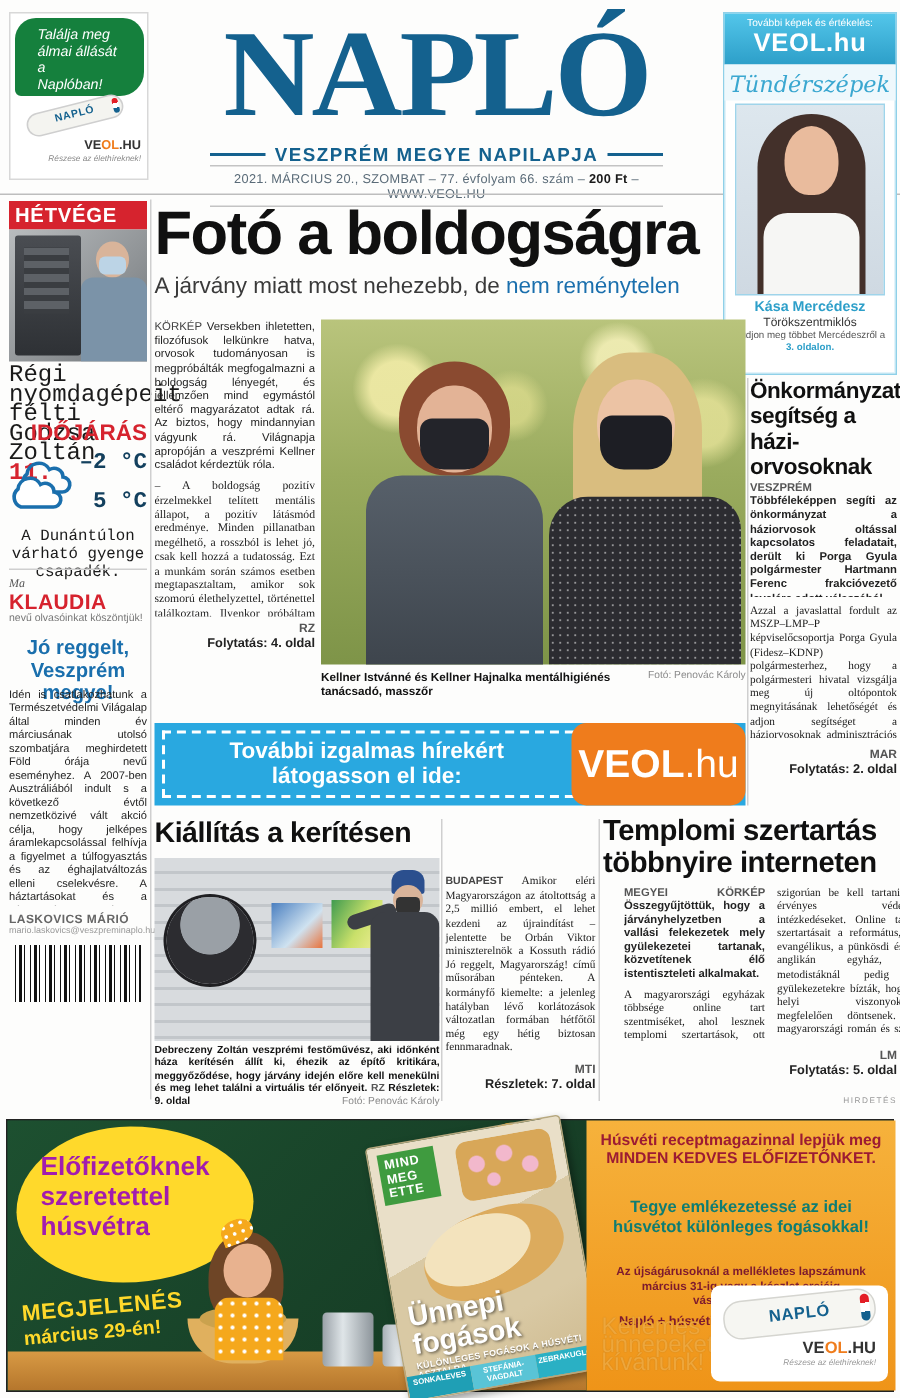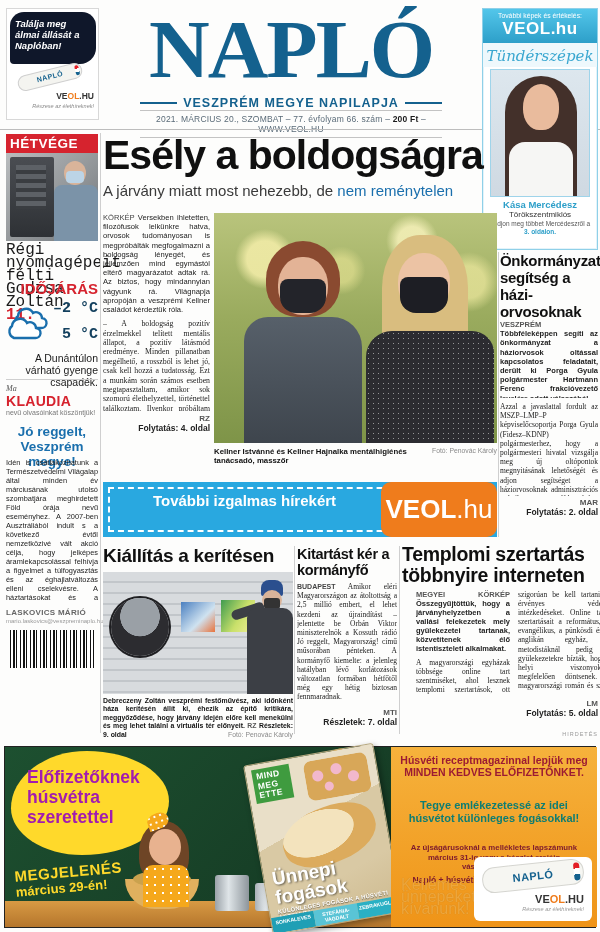--- a/index.html
+++ b/index.html
@@ -9,23 +9,23 @@
     background:#fdfdfc; overflow:hidden;
     font-family:"Liberation Sans", sans-serif; color:#1a1a1a;
   }
   .abs { position:absolute; }
   .clip { overflow:hidden; }
   .serif { font-family:"Liberation Serif", serif; }
   .just { text-align:justify; }
 
   
   .promo-left { left:6px; top:8px; width:93px; height:112px; border:1px solid #d8d8d8; background:#fff; }
-  .pl-bubble { position:absolute; left:3px; top:3px; width:86px; height:52px; background:#0f172a;
-    border-radius:14px 14px 16px 4px; color:#fff; font-size:9.5px; font-weight:bold; font-style:italic;
-    padding:6px 5px; line-height:11px; }
+  .pl-bubble { position:absolute; left:3px; top:3px; width:86px; height:52px; background:#15803d;
+    border-radius:14px 14px 16px 4px; color:#fff; font-size:9.5px; font-weight:normal; font-style:italic;
+    padding:6px 15px; line-height:11px; }
   .pl-roll { position:absolute; left:10px; top:60px; width:66px; height:16px; background:#f4f4f0;
     border:1px solid #cfcfcf; border-radius:8px; transform:rotate(-14deg);
     color:#14618e; font-weight:bold; font-size:7px; text-align:center; line-height:14px; letter-spacing:.5px; }
   .pl-roll i { position:absolute; right:2px; top:2px; bottom:2px; width:4px; border-radius:3px;
     background:linear-gradient(#e31e26 33%, #fff 33% 66%, #14618e 66%); font-style:normal;}
   .pl-logo { position:absolute; left:0; right:4px; top:82px; text-align:right; font-size:8.5px; font-weight:bold; color:#333; }
   .pl-logo b { color:#ef7c1c; }
   .pl-tagline { position:absolute; left:0; right:4px; top:94px; text-align:right; font-size:5.5px;
     font-style:italic; color:#8a8a8a; }
 
@@ -66,21 +66,21 @@
   .sb-machine { position:absolute; left:4px; top:4px; width:44px; height:80px; background:linear-gradient(180deg,#4a4d52,#2e3135); border-radius:2px; }
   .sb-machine::after { content:""; position:absolute; left:6px; top:8px; width:30px; height:44px; background:repeating-linear-gradient(180deg,#5d6166 0 5px,#3a3d41 5px 9px); }
   .sb-man-head { position:absolute; left:58px; top:8px; width:22px; height:24px; background:#d9b49a; border-radius:50%; }
   .sb-man-mask { position:absolute; left:60px; top:18px; width:18px; height:12px; background:#bcd4e6; border-radius:4px; }
   .sb-man-body { position:absolute; left:48px; top:32px; width:44px; height:56px; background:#7b93a8; border-radius:8px 8px 0 0; }
   .sb-caption { left:6px; top:244px; width:92px; font-family:Liberation Mono, monospace; font-size:16px; line-height:13px; }
   .sb-caption b { color:#d6232e; }
   .sb-weather-label { left:6px; top:280px; width:92px; text-align:right; color:#d6232e; font-weight:bold; font-size:15px; }
   .sb-cloud { left:6px; top:300px; }
   .sb-temp { left:6px; width:92px; text-align:right; font-weight:bold; font-size:15px; color:#13405e;font-family:Liberation Mono, monospace; }
-  .sb-weather-note { left:6px; top:352px; width:92px; text-align:right; font-family:Liberation Sans, sans-serif; font-size:10.5px; line-height:12px; }
+  .sb-weather-note { left:6px; top:352px; width:92px; text-align:center; font-family:Liberation Mono, monospace; font-size:10.5px; line-height:12px; }
   .sb-div { left:6px; width:92px; height:1px; background:#cfcfcf; }
   .sb-ma { left:6px; top:384px; font-family:"Liberation Serif", serif; font-style:italic; font-size:8px; color:#555; }
   .sb-name { left:6px; top:393px; font-weight:bold; font-size:14px; color:#d6232e; letter-spacing:.3px; }
   .sb-name-suffix { left:6px; top:409px; width:92px; font-size:7px; color:#777; }
   .sb-greet-title { left:6px; top:424px; width:92px; color:#1a6fad; font-weight:bold; font-size:13.5px; line-height:15px;text-align:center; }
   .sb-greet-body { left:6px; top:458px; width:92px; height:146px; font-size:7.4px; line-height:9px; color:#222; }
   .sb-author { left:6px; top:608px; font-size:8px; font-weight:bold; color:#666; letter-spacing:.3px; }
   .sb-email { left:6px; top:618px; font-size:6px; color:#999; }
   .sb-barcode { left:10px; top:630px; width:84px; height:38px; background:
     repeating-linear-gradient(90deg,#111 0 1px,#fff 1px 3px,#111 3px 5px,#fff 5px 6px,#111 6px 7px,#fff 7px 10px); }
@@ -293,21 +293,21 @@
   <div class="abs sb-greet-body just clip">Idén is csatlakozhatunk a Természetvédelmi Világalap által minden év márciusának utolsó szombatjára meghirdetett Föld órája nevű eseményhez. A 2007-ben Ausztráliából indult s a következő évtől nemzetközivé vált akció célja, hogy jelképes áramlekapcsolással felhívja a figyelmet a túlfogyasztás és az éghajlatváltozás elleni cselekvésre. A háztartásokat és a vállalkozásokat tehát arra kérik, hogy március 27-én, szombaton kapcsolják le és ki a nem létfontosságú lámpáikat, elektromos berendezéseiket egy órára, 20.30-tól 21.30-ig. Kapcsolj le, de tartsd nyitva a szemed! – szól az idei mottó, ugyanis egyre sürgetőbb a változtatás a természet megóvásáért, a fenntartható életmódért, az ökológiai lábnyomunk csökkentéséért. Jó volna, ha mindannyian ilyen szemlélettel élnénk a mát, hogy minél tovább lehessen holnap!</div>
   <div class="abs sb-author">LASKOVICS MÁRIÓ</div>
   <div class="abs sb-email">mario.laskovics@veszpreminaplo.hu</div>
   <div class="abs sb-barcode"></div>
 
   <div class="abs vline" style="left:100px; top:133px; height:600px;"></div>
   <div class="abs vline" style="left:498px; top:252px; height:285px;"></div>
   <div class="abs vline" style="left:294px; top:546px; height:188px;"></div>
   <div class="abs vline" style="left:399px; top:546px; height:188px;"></div>
 
-  <div class="abs lead-headline">Esély a boldogságra</div>
+  <div class="abs lead-headline">Fotó a boldogságra</div>
   <div class="abs lead-subhead"><span>A járvány miatt most nehezebb, de </span><b>nem reménytelen</b></div>
 
   <div class="abs lead-textcol clip">
     <p class="lead-p1 just"><span class="kicker">KÖRKÉP</span> <span>Versekben ihletetten, filozófusok lelkünkre hatva, orvosok tudományosan is megpróbálták megfogalmazni a boldogság lényegét, és jellemzően mind egymástól eltérő magyarázatot adtak rá. Az biztos, hogy mindannyian vágyunk rá. Világnapja apropóján a veszprémi Kellner családot kérdeztük róla.</span></p>
     <p class="lead-p2 just">– A boldogság pozitív érzelmekkel telített mentális állapot, a pozitív látásmód eredménye. Minden pillanatban megélhető, a rosszból is lehet jó, csak kell hozzá a tudatosság. Ezt a munkám során számos esetben megtapasztaltam, amikor sok szomorú élethelyzettel, történettel találkoztam. Ilyenkor próbáltam segíteni, és a legtöbbször sikerült jobbá változtatni meglátásaikat, hozzáállásukat a módosult élethelyzetükhöz a rászorulóknak – mondta el Kellner Hajnalka mentálhigiénikus szakember.</p>
   </div>
   <div class="abs lead-caption-left">
     <div class="byline-row">RZ</div>
     <div class="more-row">Folytatás: 4. oldal</div>
   </div>
@@ -324,41 +324,41 @@
   </div>
   <div class="abs main-caption">
     <span class="cap">Kellner Istvánné és Kellner Hajnalka mentálhigiénés tanácsadó, masszőr</span>
     <span class="credit">Fotó: Penovác Károly</span>
   </div>
 
   <div class="abs veol-banner">
     <div class="vb-dash"></div>
     <div class="vb-text">
       <div>További izgalmas hírekért</div>
+      <div>látogasson el ide:</div>
     </div>
     <div class="vb-logo"><b>VEOL</b><span>.hu</span></div>
   </div>
 
   <div class="abs h2 fence-headline">Kiállítás a kerítésen</div>
   <div class="abs fence-photo">
     <div class="fp-round"></div>
     <div class="fp-art1"></div>
     <div class="fp-art2"></div>
     <div class="fp-man-arm"></div>
     <div class="fp-man-cap"></div>
     <div class="fp-man-head"></div>
     <div class="fp-man-mask"></div>
     <div class="fp-man-body"></div>
   </div>
   <div class="abs fence-caption just clip">
     <span>Debreczeny Zoltán veszprémi festőművész, aki időnként háza kerítésén állít ki, éhezik az építő kritikára, meggyőződése, hogy járvány idején előre kell menekülni és meg lehet találni a virtuális tér előnyeit. </span><span class="tail">RZ </span><span>Részletek: 9. oldal</span>
   </div>
   <div class="abs fence-credit credit">Fotó: Penovác Károly</div>
 
-  <div class="abs h2 pm-headline">Kitartást kér a kormányfő</div>
   <div class="abs pm-body just clip">
     <span class="pm-city">BUDAPEST</span><span> Amikor eléri Magyarországon az átoltottság a 2,5 millió embert, el lehet kezdeni az újraindítást – jelentette be Orbán Viktor miniszterelnök a Kossuth rádió Jó reggelt, Magyarország! című műsorában pénteken. A kormányfő kiemelte: a jelenleg hatályban lévő korlátozások változatlan formában hétfőtől még egy hétig biztosan fennmaradnak.</span>
   </div>
   <div class="abs pm-byline byline-row">MTI</div>
   <div class="abs pm-more more-row">Részletek: 7. oldal</div>
 
   <div class="abs h2 church-headline">Templomi szertartás többnyire interneten</div>
   <div class="abs church-cols clip">
     <div class="church-lead just"><span class="kick">MEGYEI KÖRKÉP</span><span> Összegyűjtöttük, hogy a járványhelyzetben a vallási felekezetek mely gyülekezetei tartanak, közvetítenek élő istentiszteleti alkalmakat.</span></div>
     <div class="church-body just">A magyarországi egyházak többsége online tart szentmiséket, ahol lesznek templomi szertartások, ott szigorúan be kell tartani az érvényes védelmi intézkedéseket. Online tartja szertartásait a református, az evangélikus, a pünkösdi és az anglikán egyház, a metodistáknál pedig a gyülekezetekre bízták, hogy a helyi viszonyoknak megfelelően döntsenek. A magyarországi román és szerb ortodox egyházak, valamint a moszkvai és a konstantinápolyi patriarchátus templomban tartja meg istentiszteleteit.</div>
@@ -373,22 +373,22 @@
   </div>
   <div class="abs mayor-body just clip">Azzal a javaslattal fordult az MSZP–LMP–P képviselőcsoportja Porga Gyula (Fidesz–KDNP) polgármesterhez, hogy a polgármesteri hivatal vizsgálja meg új oltópontok megnyitásának lehetőségét és adjon segítséget a háziorvosoknak adminisztrációs terheik csökkentésére. Hartmann Ferenc frakcióvezető levelében azt tanácsolta, kérdezze meg az önkormányzat a háziorvosokat, hogy oltópontok kialakításával tömegessé tehető és gyorsítható-e az oltás.</div>
   <div class="abs mayor-byline byline-row">MAR</div>
   <div class="abs mayor-more more-row">Folytatás: 2. oldal</div>
 
   <div class="abs ad">
     <div class="ad-left-bg">
       <div class="ad-blob">
         <div class="ad-blob-text">
           <div>Előfizetőknek</div>
+          <div>szeretettel</div>
           <div>húsvétra</div>
-          <div>szeretettel</div>
         </div>
       </div>
       <div class="ad-release">
         <div class="l1">MEGJELENÉS</div>
         <div class="l2">március 29-én!</div>
       </div>
       <div class="ad-table"></div>
       <div class="ad-bowl"></div>
       <div class="ad-cup"></div>
       <div class="ad-cup2"></div>

